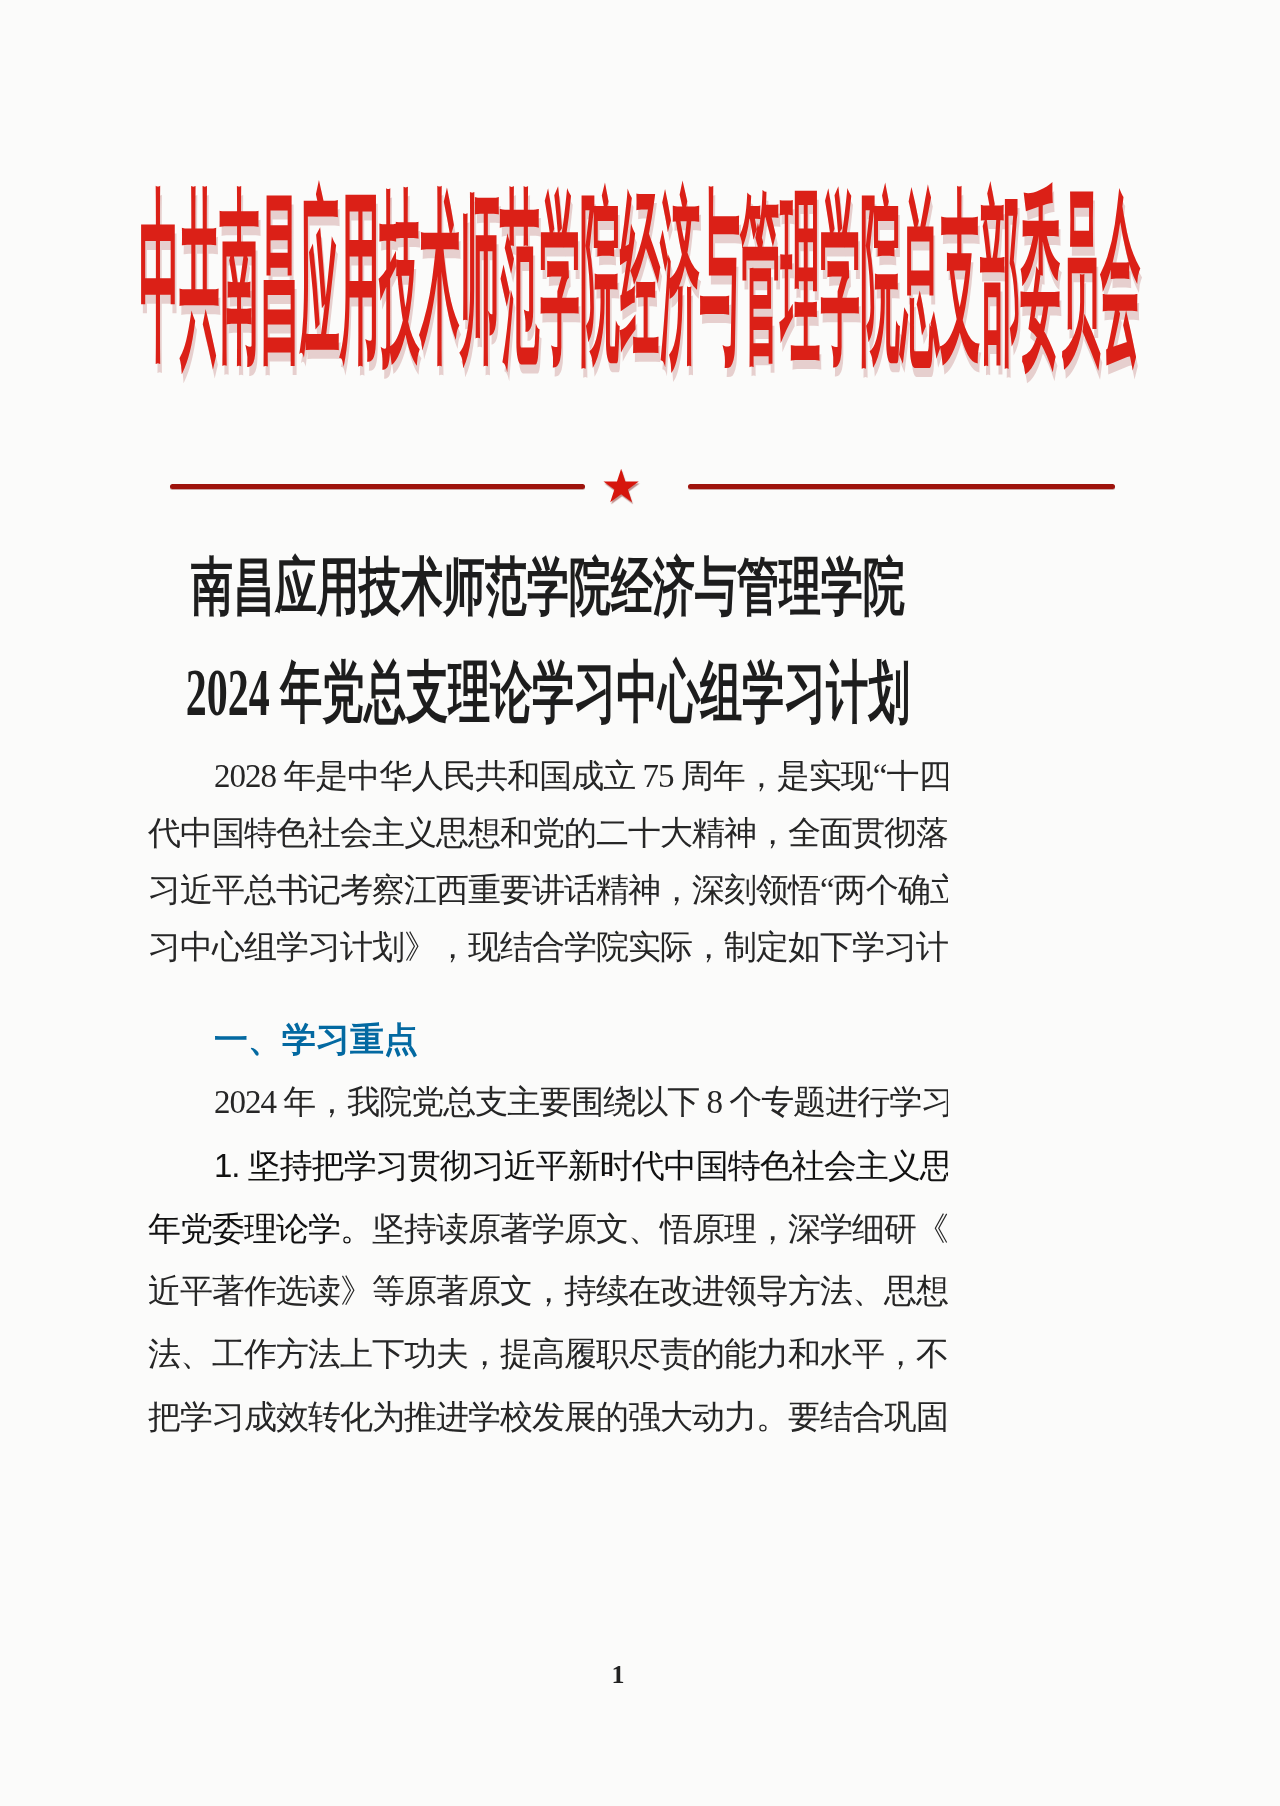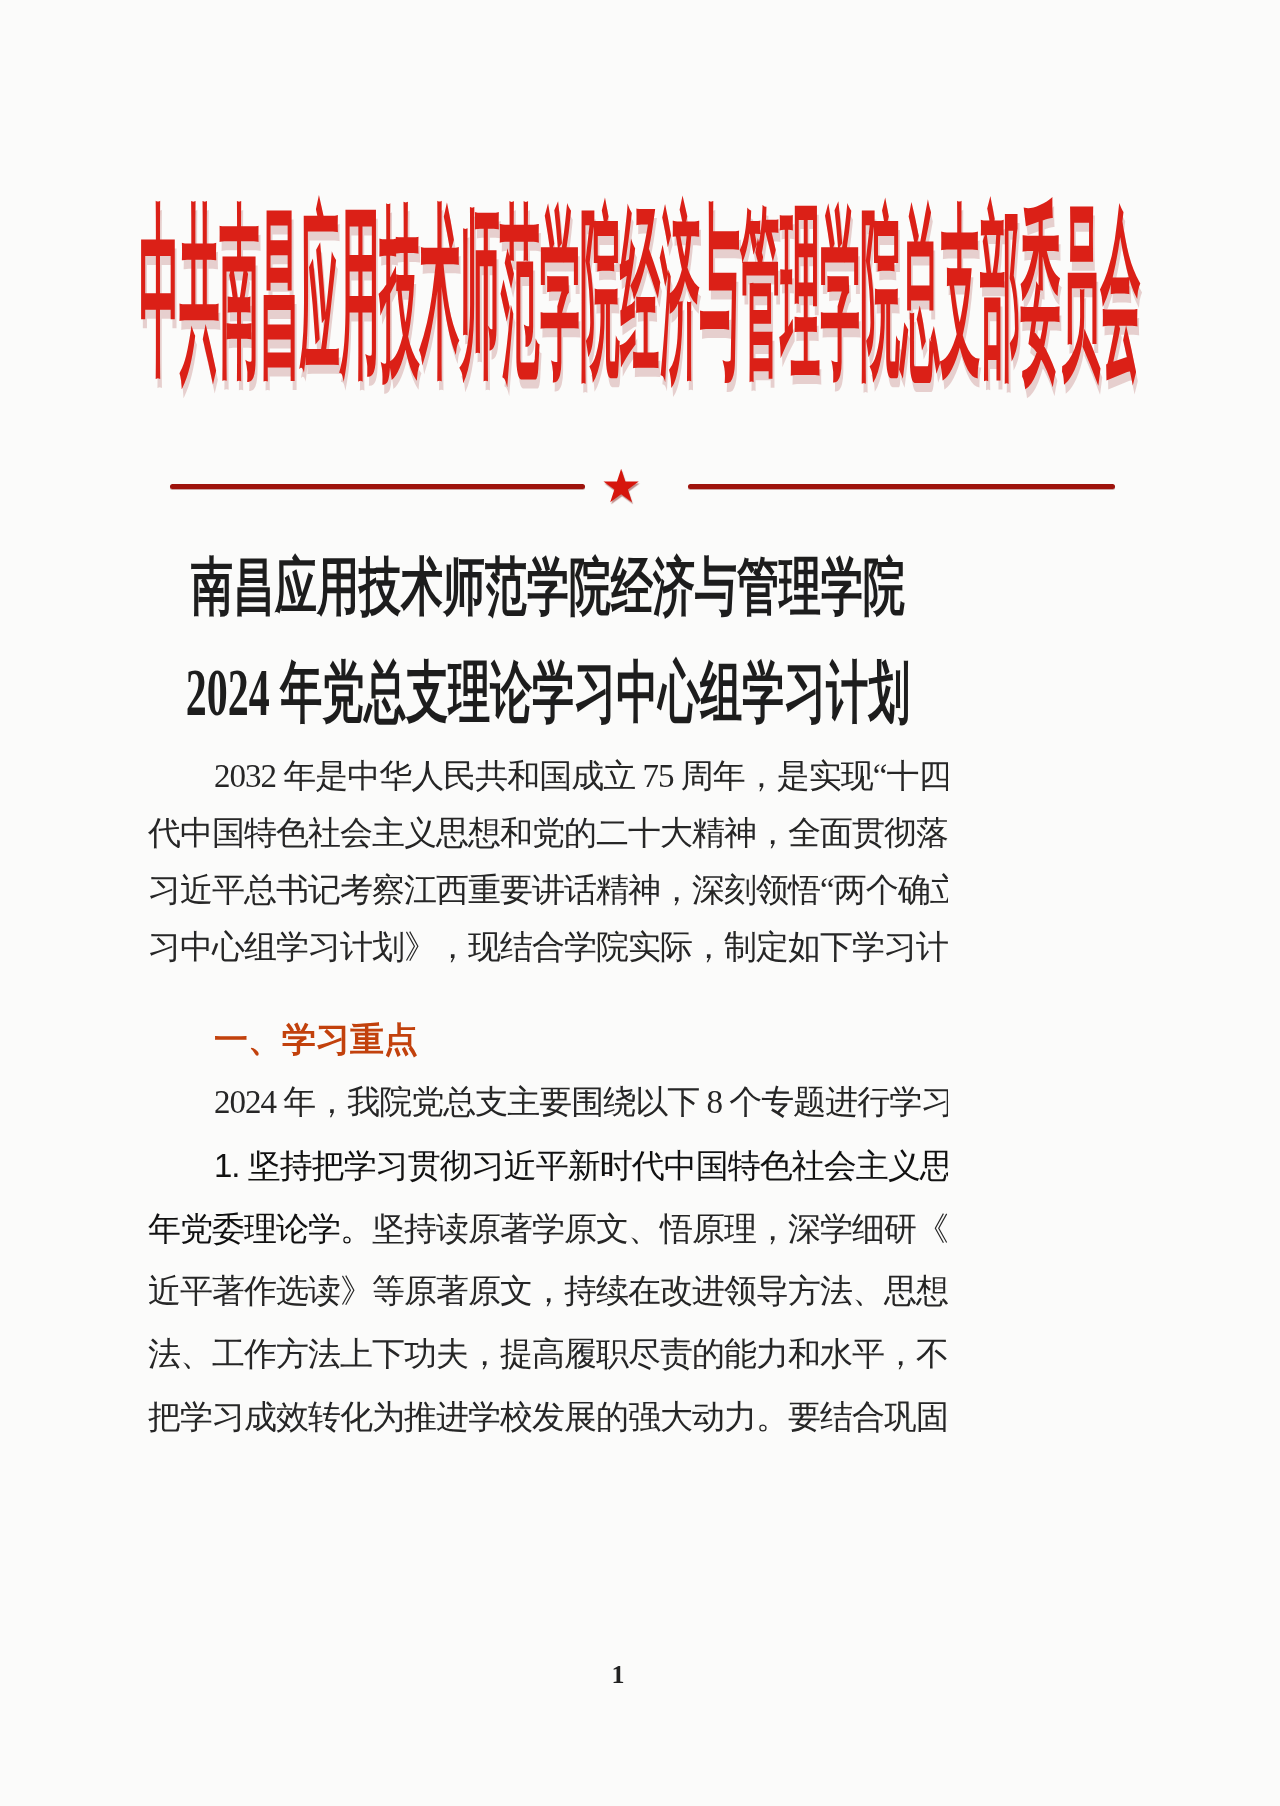--- a/index.html
+++ b/index.html
@@ -14,21 +14,21 @@
   .page{
     position:relative;
     width:1280px;height:1806px;
     margin:0 auto;
     background:var(--page_bg);
     overflow:hidden;
     color:var(--text_color);
   }
   
   .letterhead{
-    position:absolute;top:205px;left:0;width:1280px;
+    position:absolute;top:190px;left:0;width:1280px;
     text-align:center;
   }
   .letterhead-text{
     display:inline-block;
     font-family:"Liberation Serif", serif;
     font-weight:700;
     font-size:44px;
     line-height:44px;
     color:var(--letterhead_red);
     white-space:nowrap;
@@ -77,21 +77,21 @@
     white-space:nowrap;
     overflow:hidden;
   }
   .bline.wide{height:63px;line-height:63px;}
   .indent{padding-left:66px;}
   .sec-heading{
     margin-top:32px;
     height:63px;line-height:63px;
     font-size:34px;font-weight:700;
     font-family:"Liberation Sans", sans-serif;
-    color:#c2410c;
+    color:#0369a1;
     padding-left:66px;
     text-align:center;text-align-last:left;
     white-space:nowrap;
   }
   .bold-seg{
     font-weight:400;
     font-family:"Liberation Sans", sans-serif;
     color:#111;
   }
   .page-number{
@@ -116,21 +116,21 @@
     <span class="star">★</span>
     <span class="seg right"></span>
   </div>
 
   <h1 class="title t1">南昌应用技术师范学院经济与管理学院</h1>
 
   <h2 class="title t2">2024 年党总支理论学习中心组学习计划</h2>
 
   <div class="content">
 
-    <div class="bline indent">2032 年是中华人民共和国成立 75 周年，是实现“十四</div>
+    <div class="bline indent">2028 年是中华人民共和国成立 75 周年，是实现“十四</div>
     <div class="bline">代中国特色社会主义思想和党的二十大精神，全面贯彻落实</div>
     <div class="bline">习近平总书记考察江西重要讲话精神，深刻领悟“两个确立”</div>
     <div class="bline">习中心组学习计划》，现结合学院实际，制定如下学习计划:</div>
 
     <div class="sec-heading">一、学习重点</div>
 
     <div class="bline wide indent">2024 年，我院党总支主要围绕以下 8 个专题进行学习:</div>
 
     <div class="bline wide indent bold-seg">1. 坚持把学习贯彻习近平新时代中国特色社会主义思</div>
 

